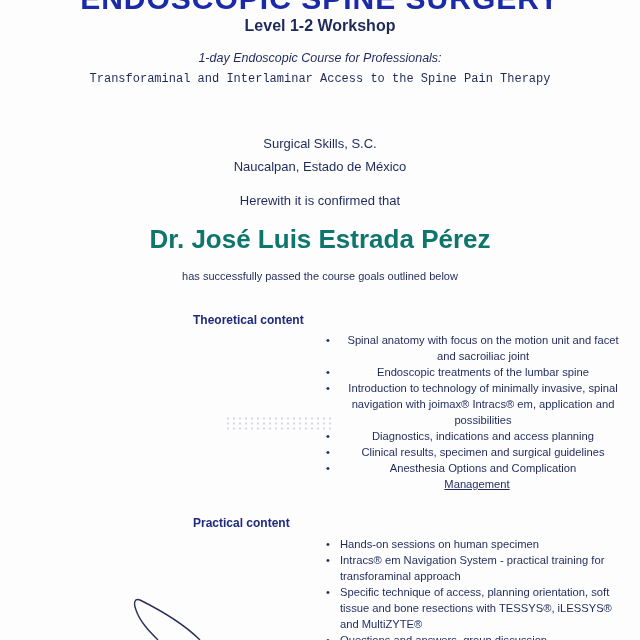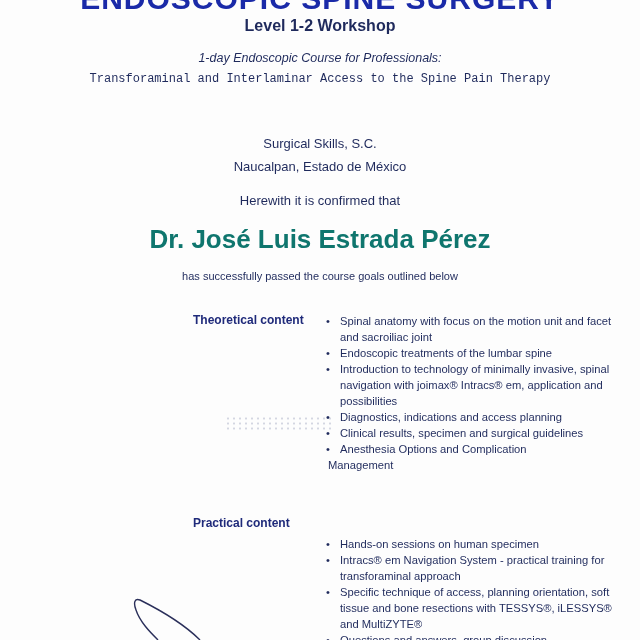--- a/index.html
+++ b/index.html
@@ -72,35 +72,36 @@
       position: absolute;
       left: 326px;
       width: 300px;
       margin: 0;
       padding: 0;
       list-style: none;
       font-size: 11.2px;
       line-height: 16px;
       color: #1f2a5c;
     }
-    .theory-list { top: 313px; }
+    .theory-list { top: 332px; text-align: center; }
     .practical-list { top: 516px; margin-top: 20px; }
     .bullets li {
       position: relative;
       padding-left: 14px;
       margin: 0;
     }
     .bullets li::before {
       content: "•";
       position: absolute;
       left: 0;
       top: 0;
     }
     .bullets li.no-bullet {
       padding-left: 2px;
+      text-decoration: underline;
     }
     .bullets li.no-bullet::before { content: ""; }
 
     .dots {
       position: absolute;
       left: 225px;
       top: 416px;
       width: 110px;
       height: 14px;
       background-image: radial-gradient(circle, #b8bcd0 1px, transparent 1.2px);

